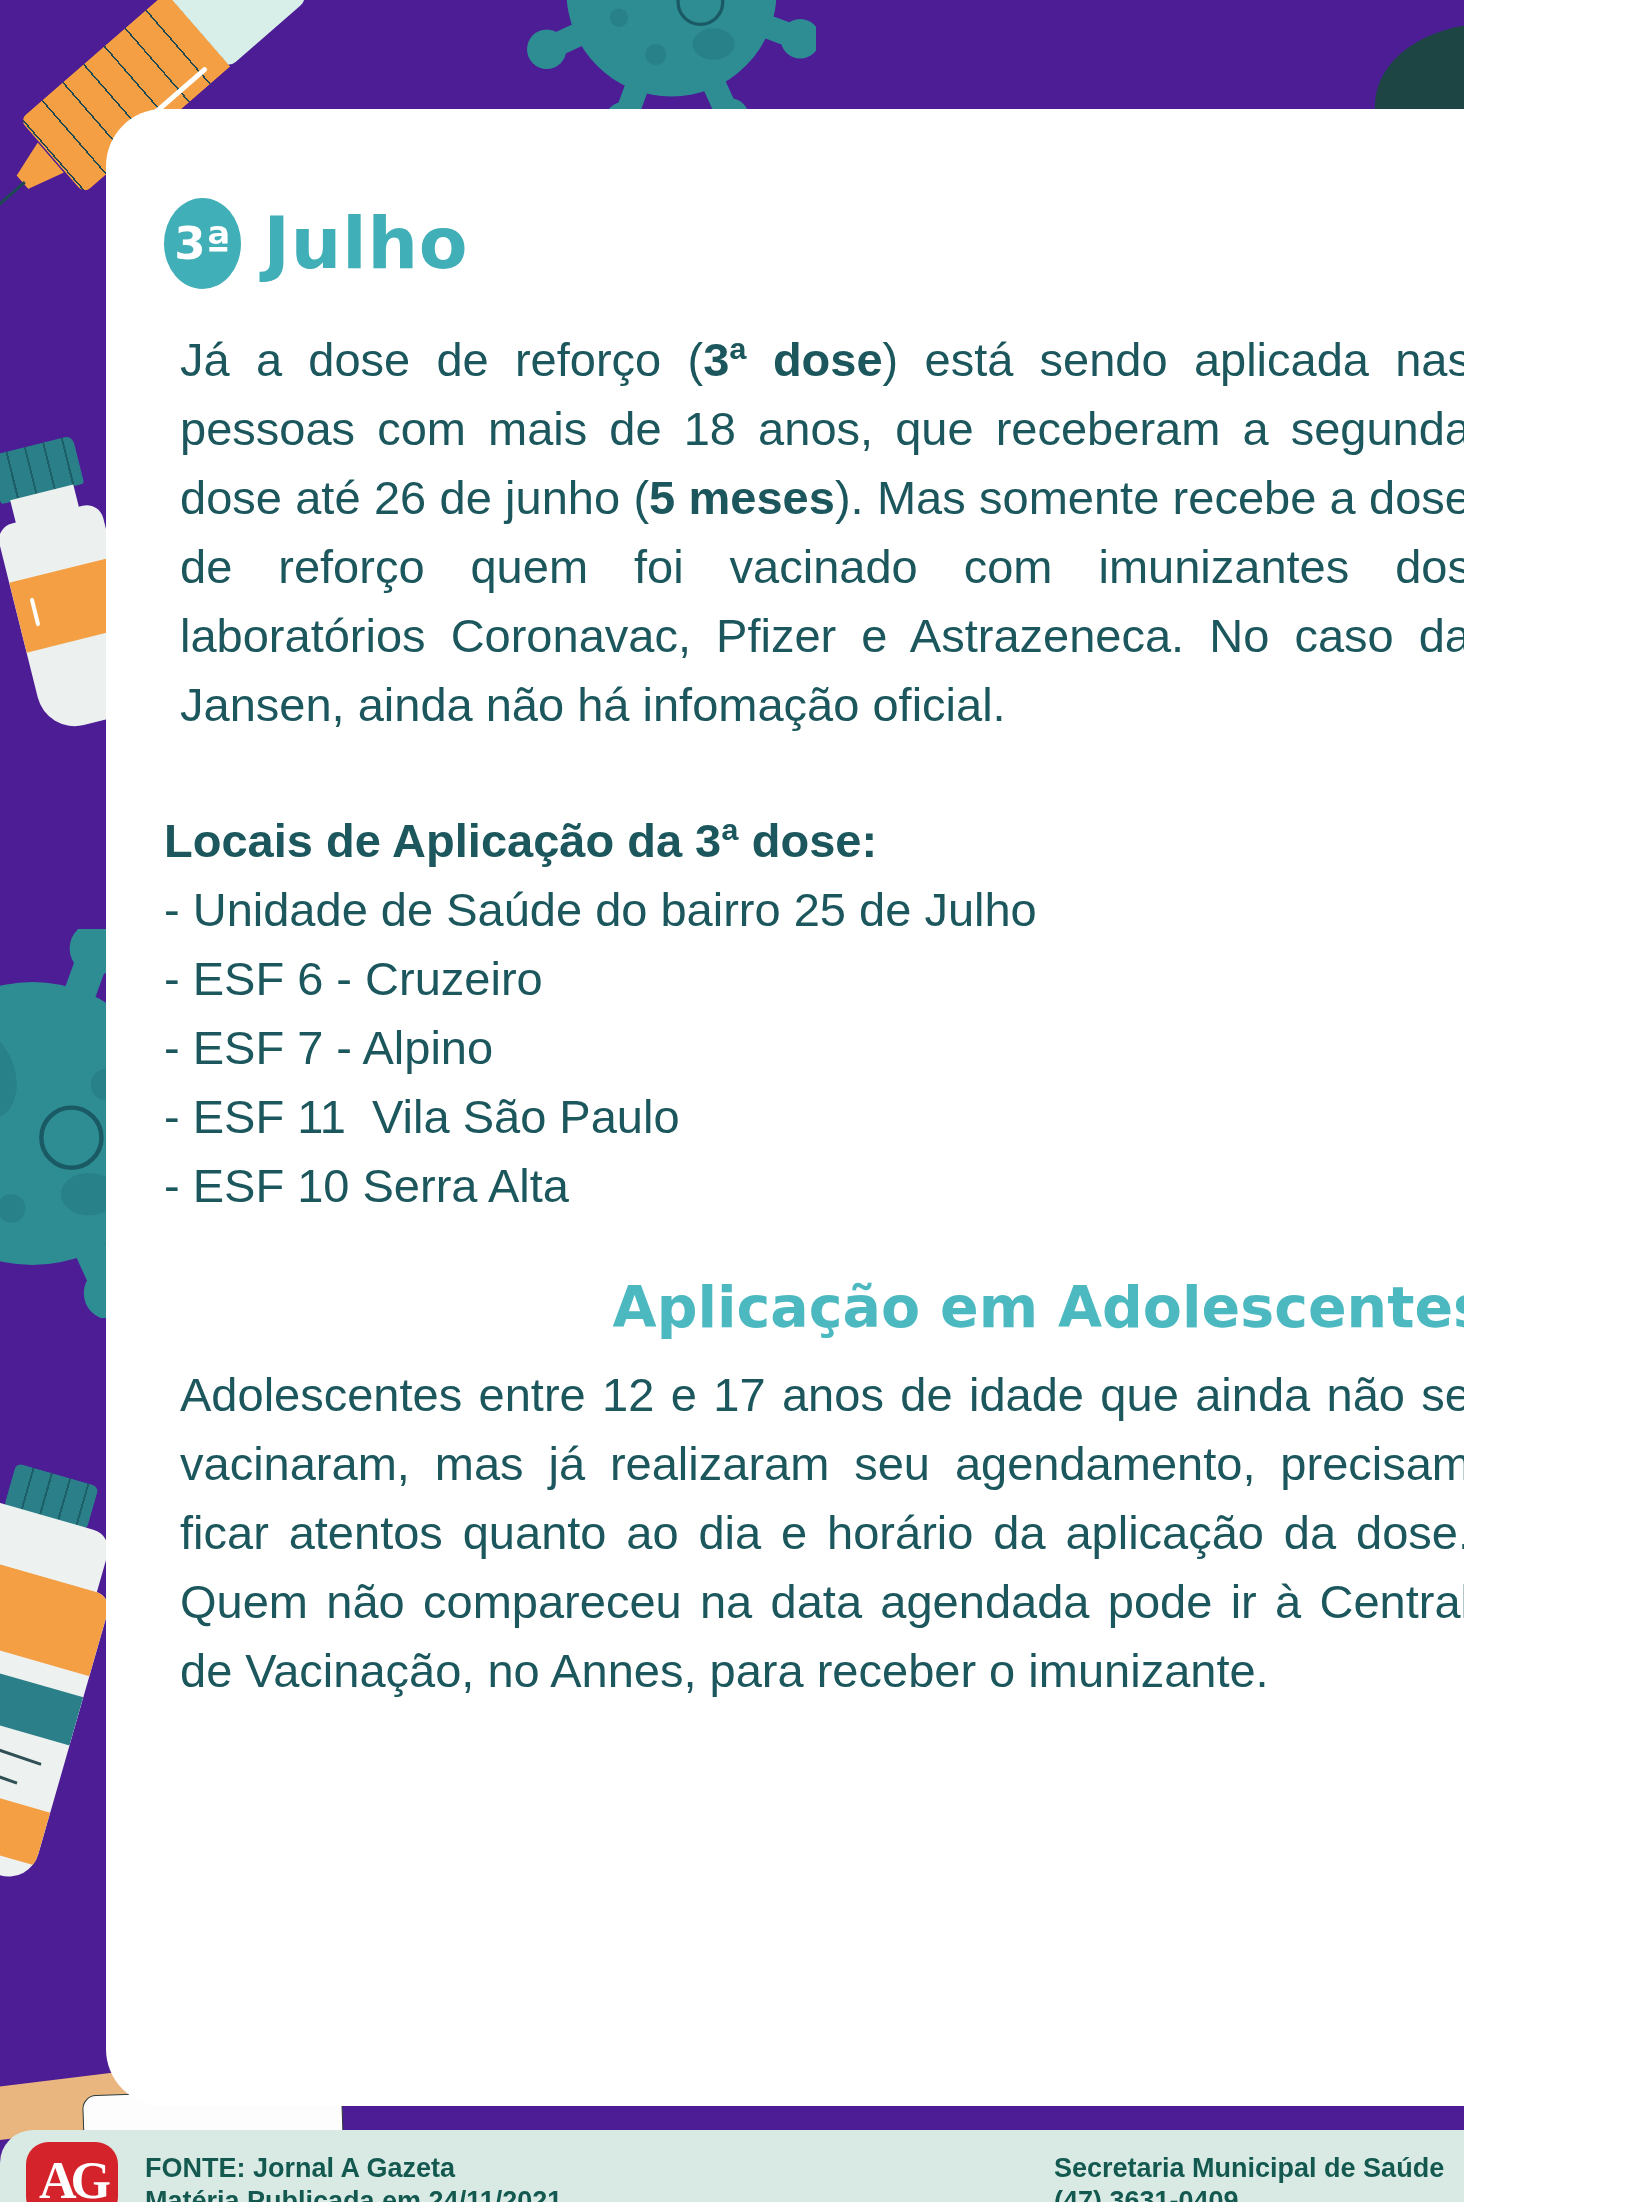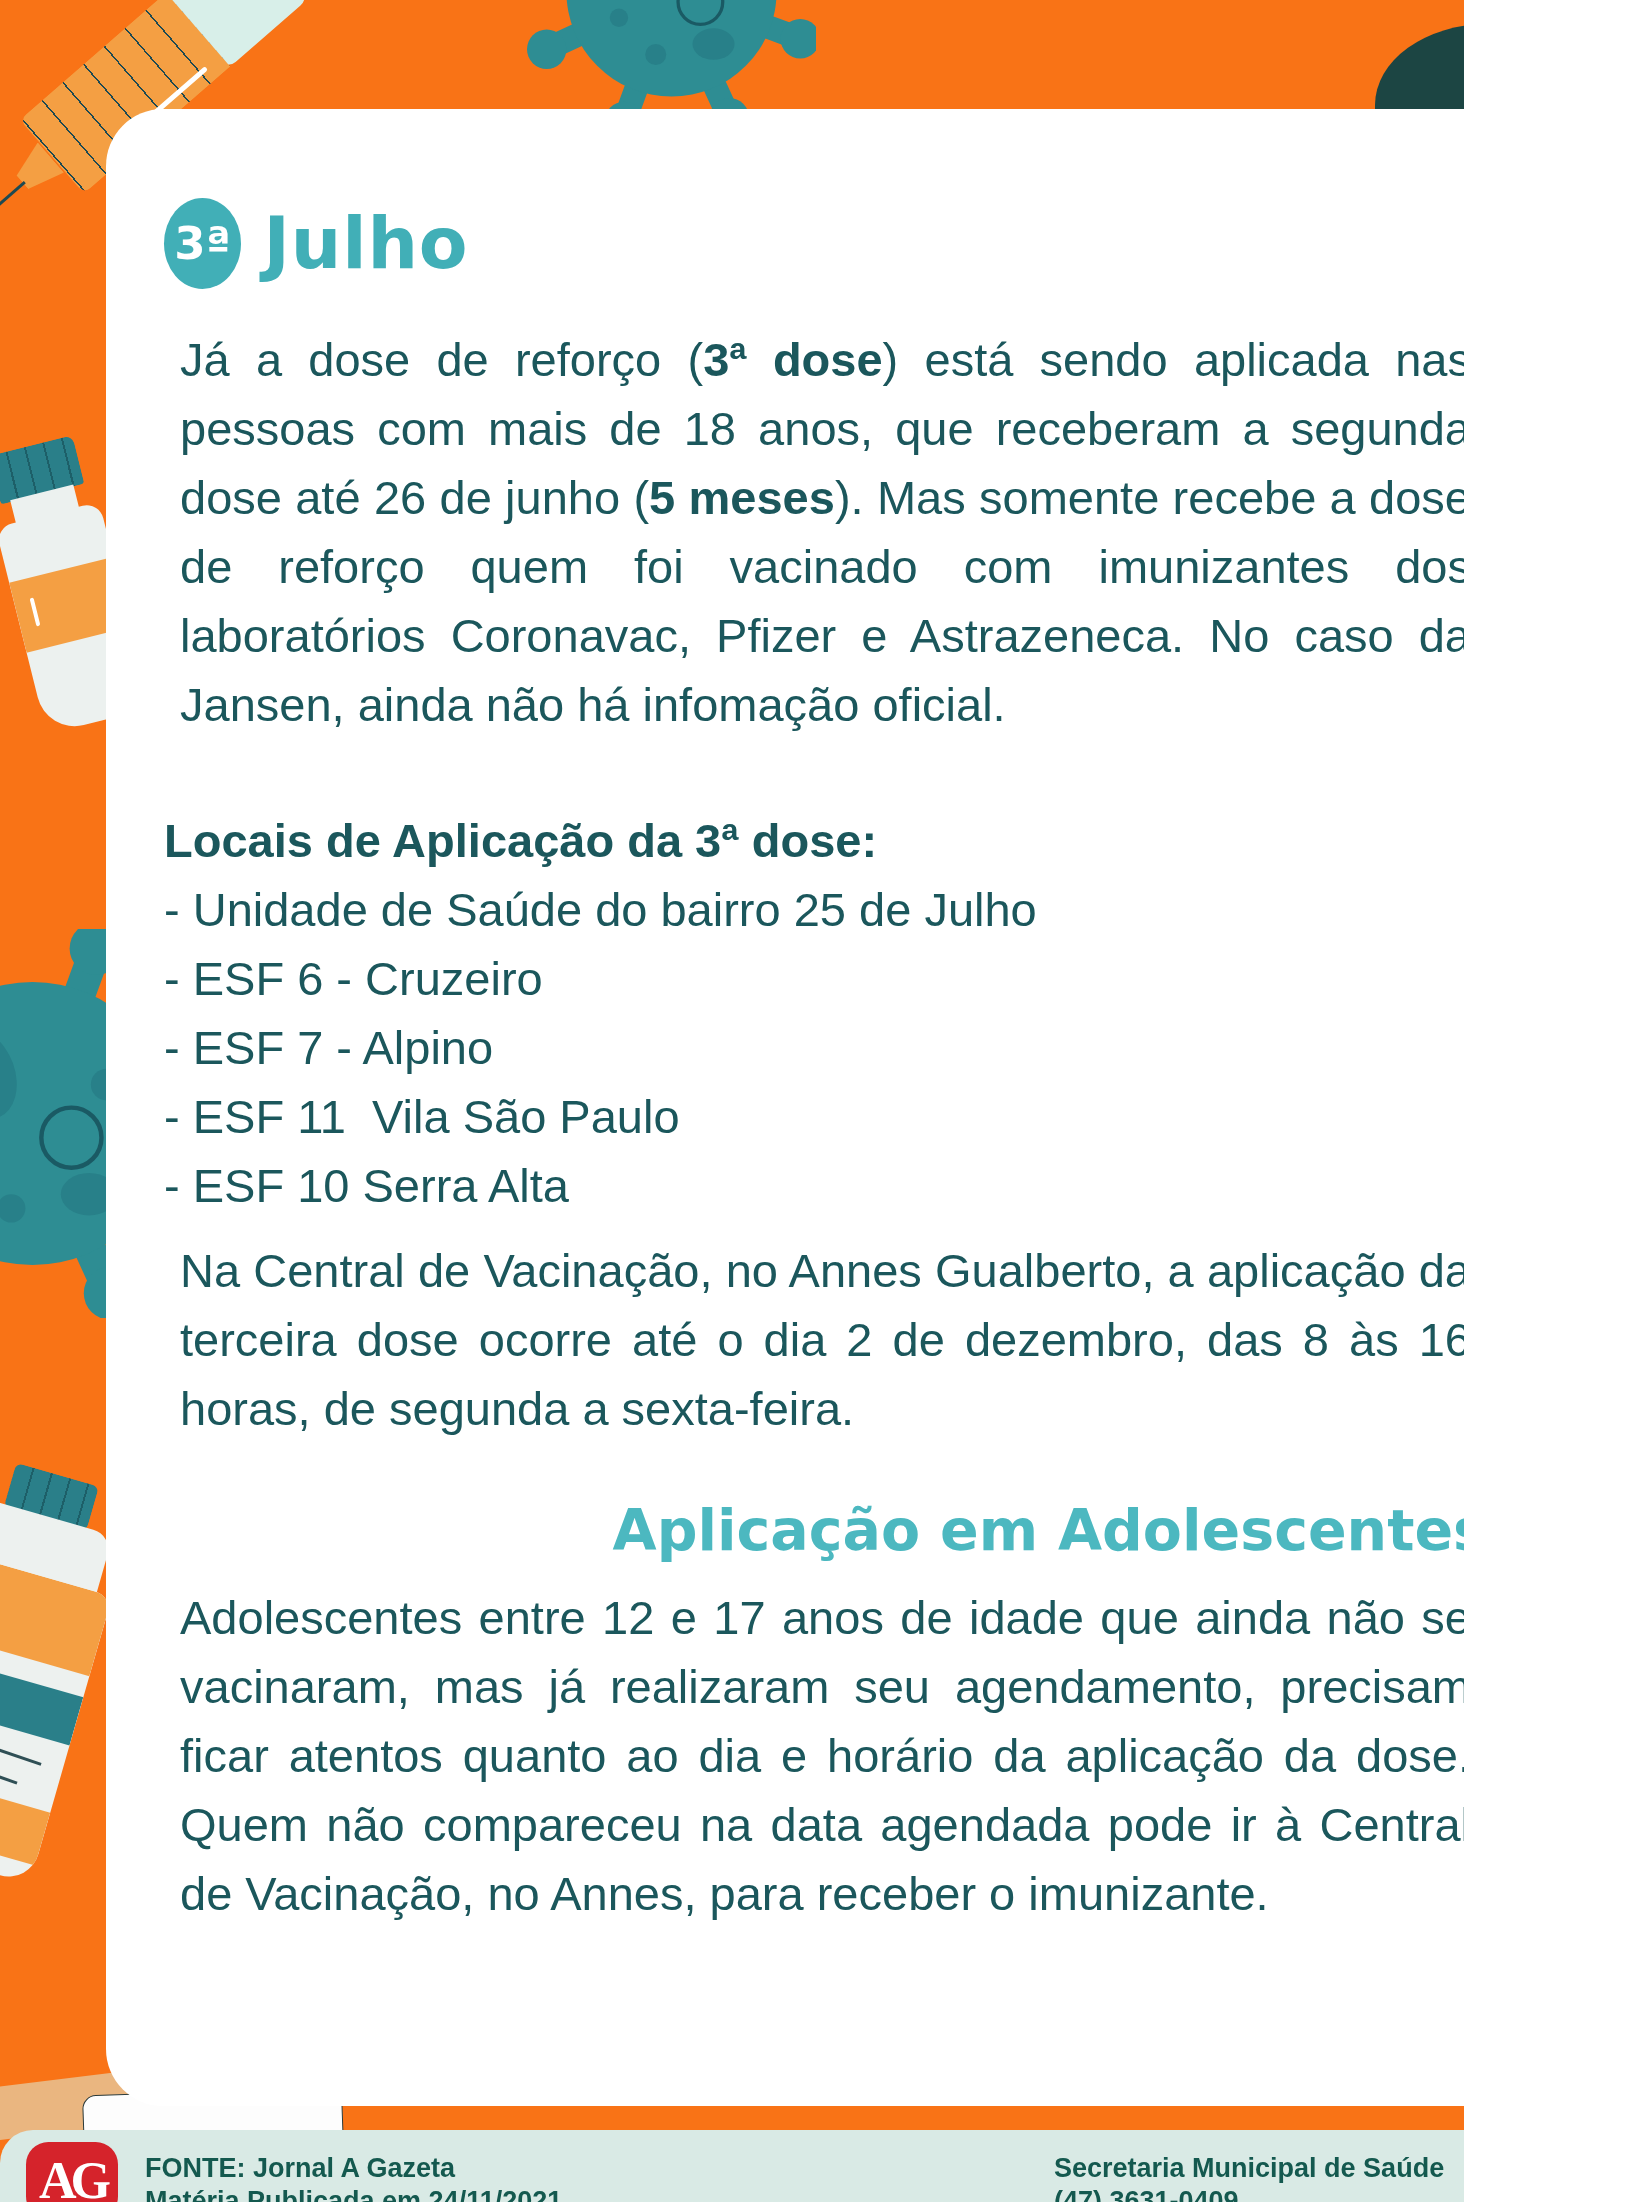--- a/index.html
+++ b/index.html
@@ -1,16 +1,16 @@
 <!DOCTYPE html>
 <html style="font-size:13.8px"><head>
 <meta charset="utf-8">
 <style>
   html,body{margin:0;padding:0;}
-  .stage{position:relative;width:1464px;height:2203px;overflow:hidden;background:#f97316;
+  .stage{position:relative;width:1464px;height:2203px;overflow:hidden;background:#4c1d95;
          font-family:"Liberation Sans",sans-serif;}
 
   
   .deco{position:absolute;z-index:1;}
 
   .virus-top{left:527px;top:-153px;width:289px;height:289px;}
   .virus-left{left:-162px;top:929px;width:389px;height:389px;}
   .virus-br{left:1478px;top:1796px;width:348px;height:348px;}
 
   
@@ -232,21 +232,20 @@
     <div class="loc-heading">Locais de Aplicação da 3ª dose:</div>
 
     <ul class="loc-list">
       <li>- Unidade de Saúde do bairro 25 de Julho</li>
       <li>- ESF 6 - Cruzeiro</li>
       <li>- ESF 7 - Alpino</li>
       <li>- ESF 11  Vila São Paulo</li>
       <li>- ESF 10 Serra Alta</li>
     </ul>
 
-    <p class="body-text">Na Central de Vacinação, no Annes Gualberto, a aplicação da terceira dose ocorre até o dia 2 de dezembro, das 8 às 16 horas, de segunda a sexta-feira.</p>
 
     <div class="adol-heading">Aplicação em Adolescentes</div>
 
     <p class="body-text">Adolescentes entre 12 e 17 anos de idade que ainda não se vacinaram, mas já realizaram seu agendamento, precisam ficar atentos quanto ao dia e horário da aplicação da dose. Quem não compareceu na data agendada pode ir à Central de Vacinação, no Annes, para receber o imunizante.</p>
 
   </div>
 
   <div class="footer-bar">
     <div class="ag-logo">
       <span>AG</span>

